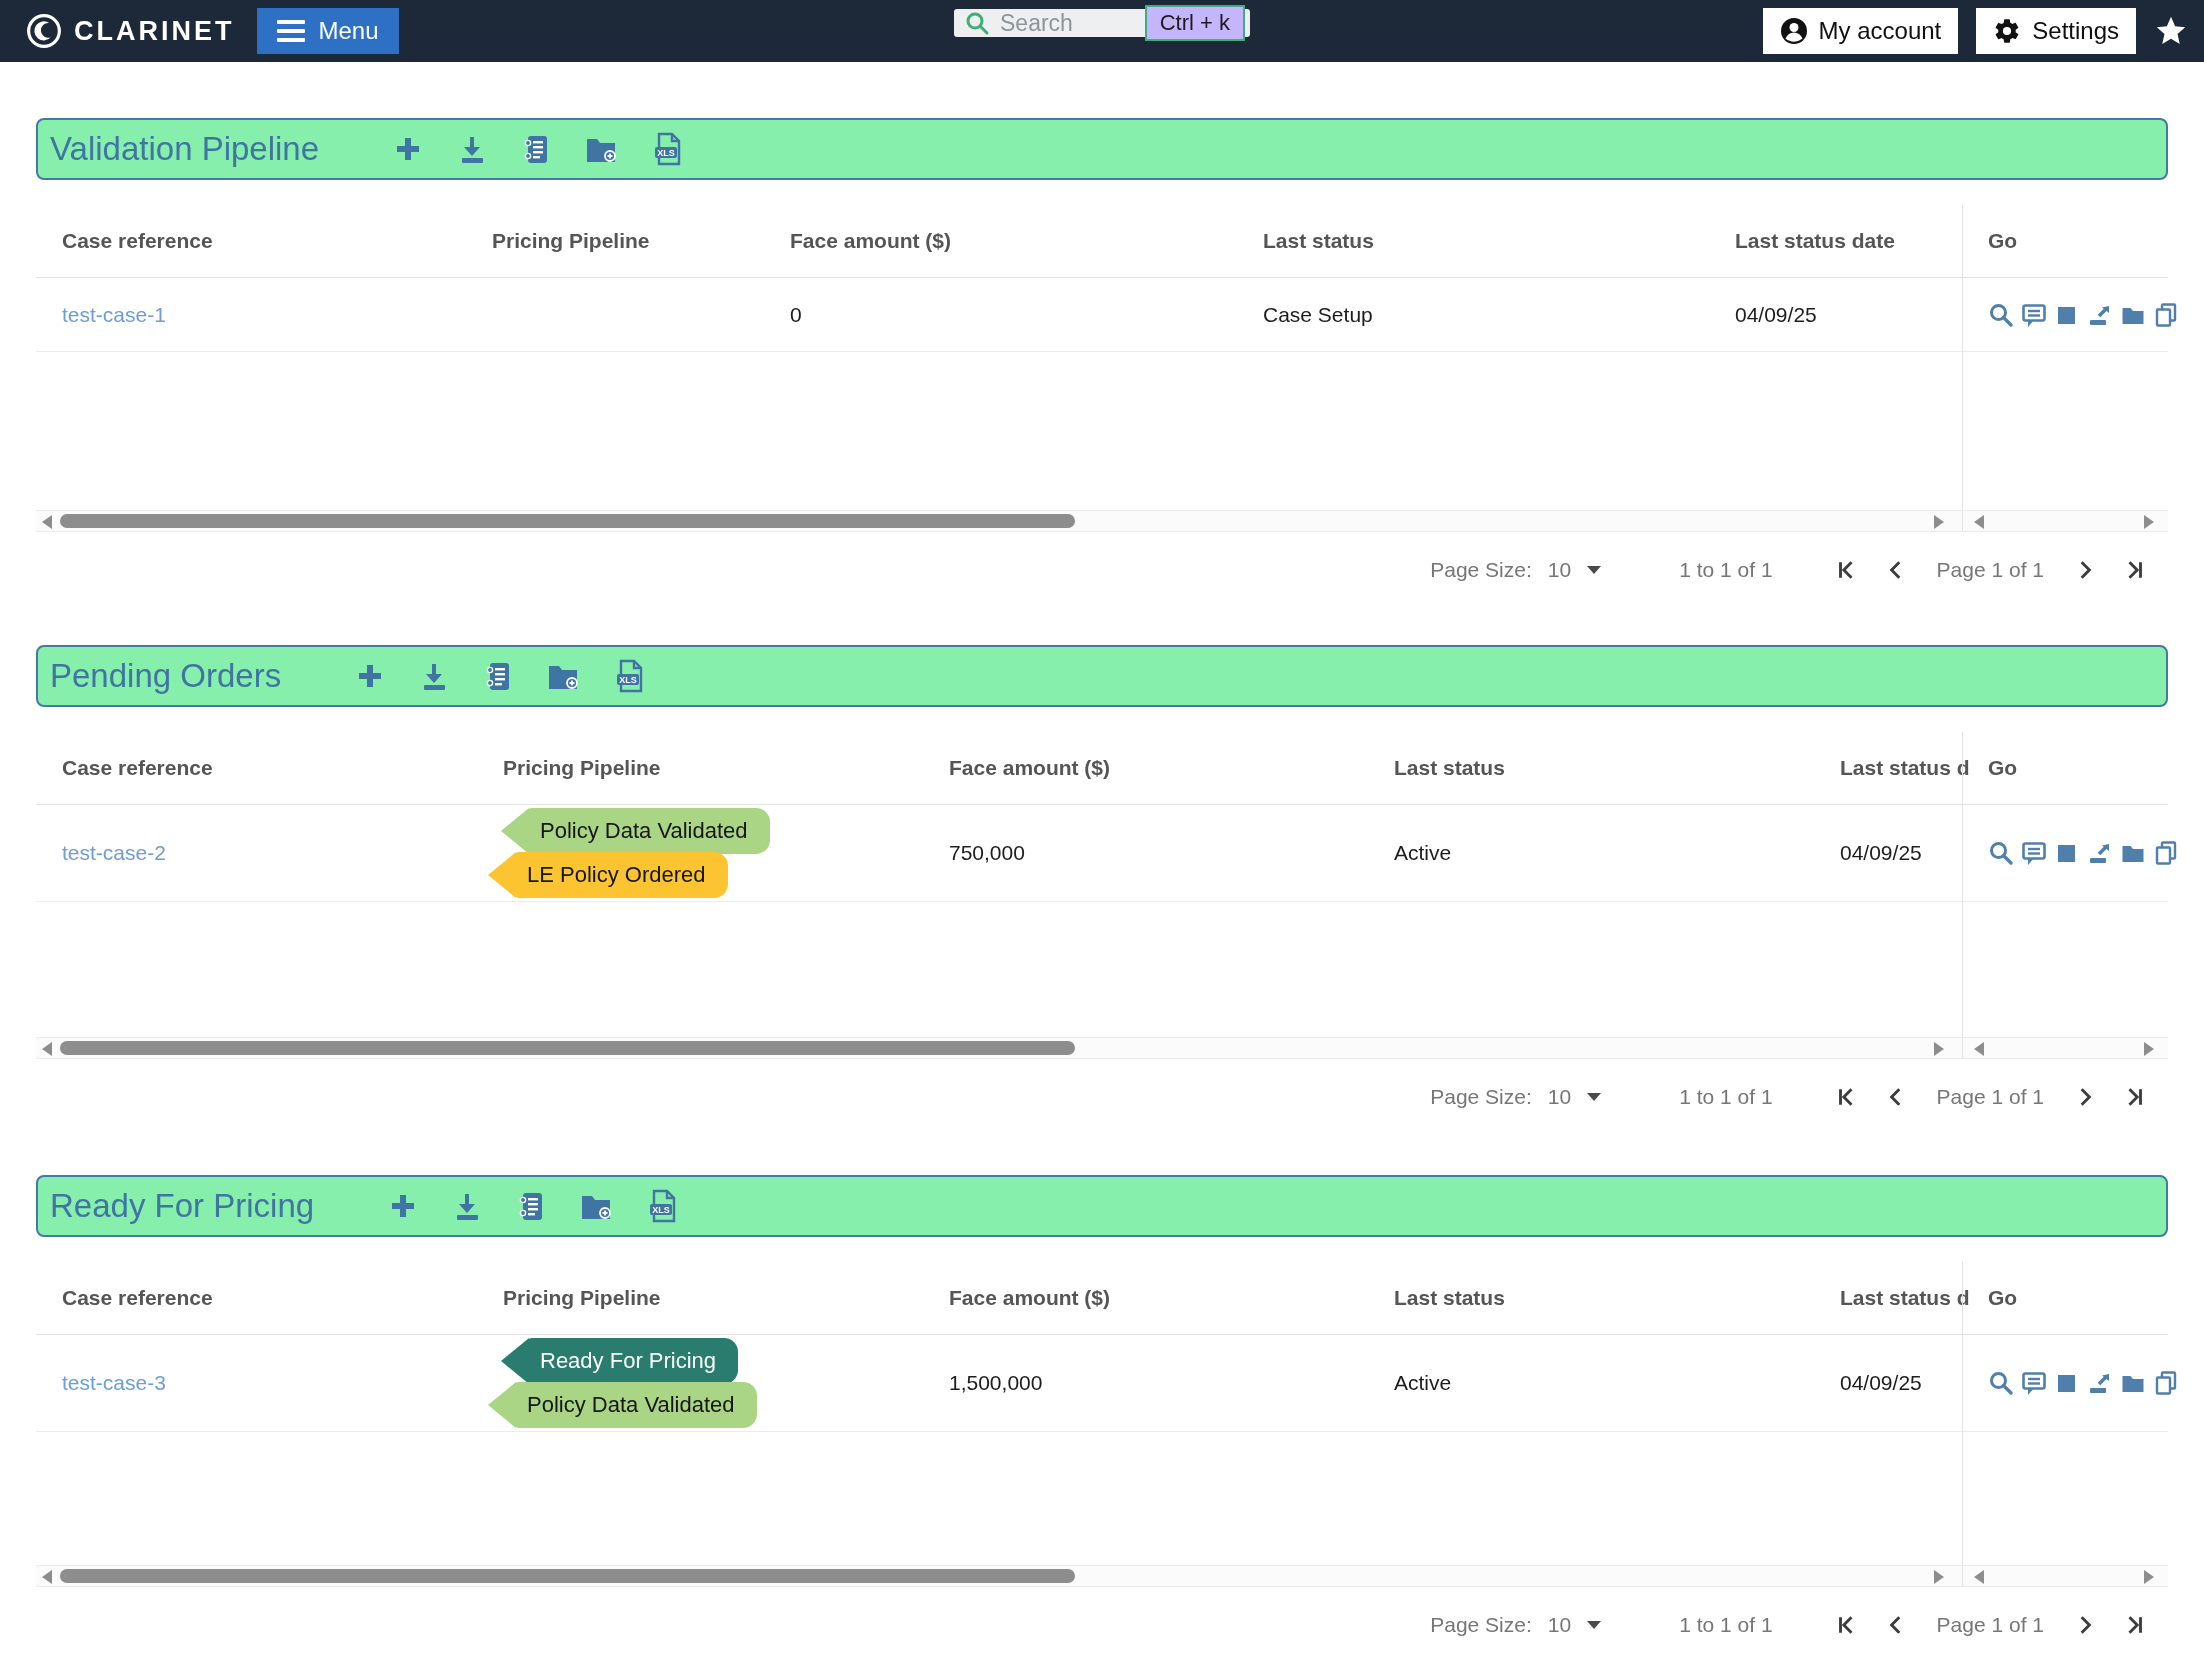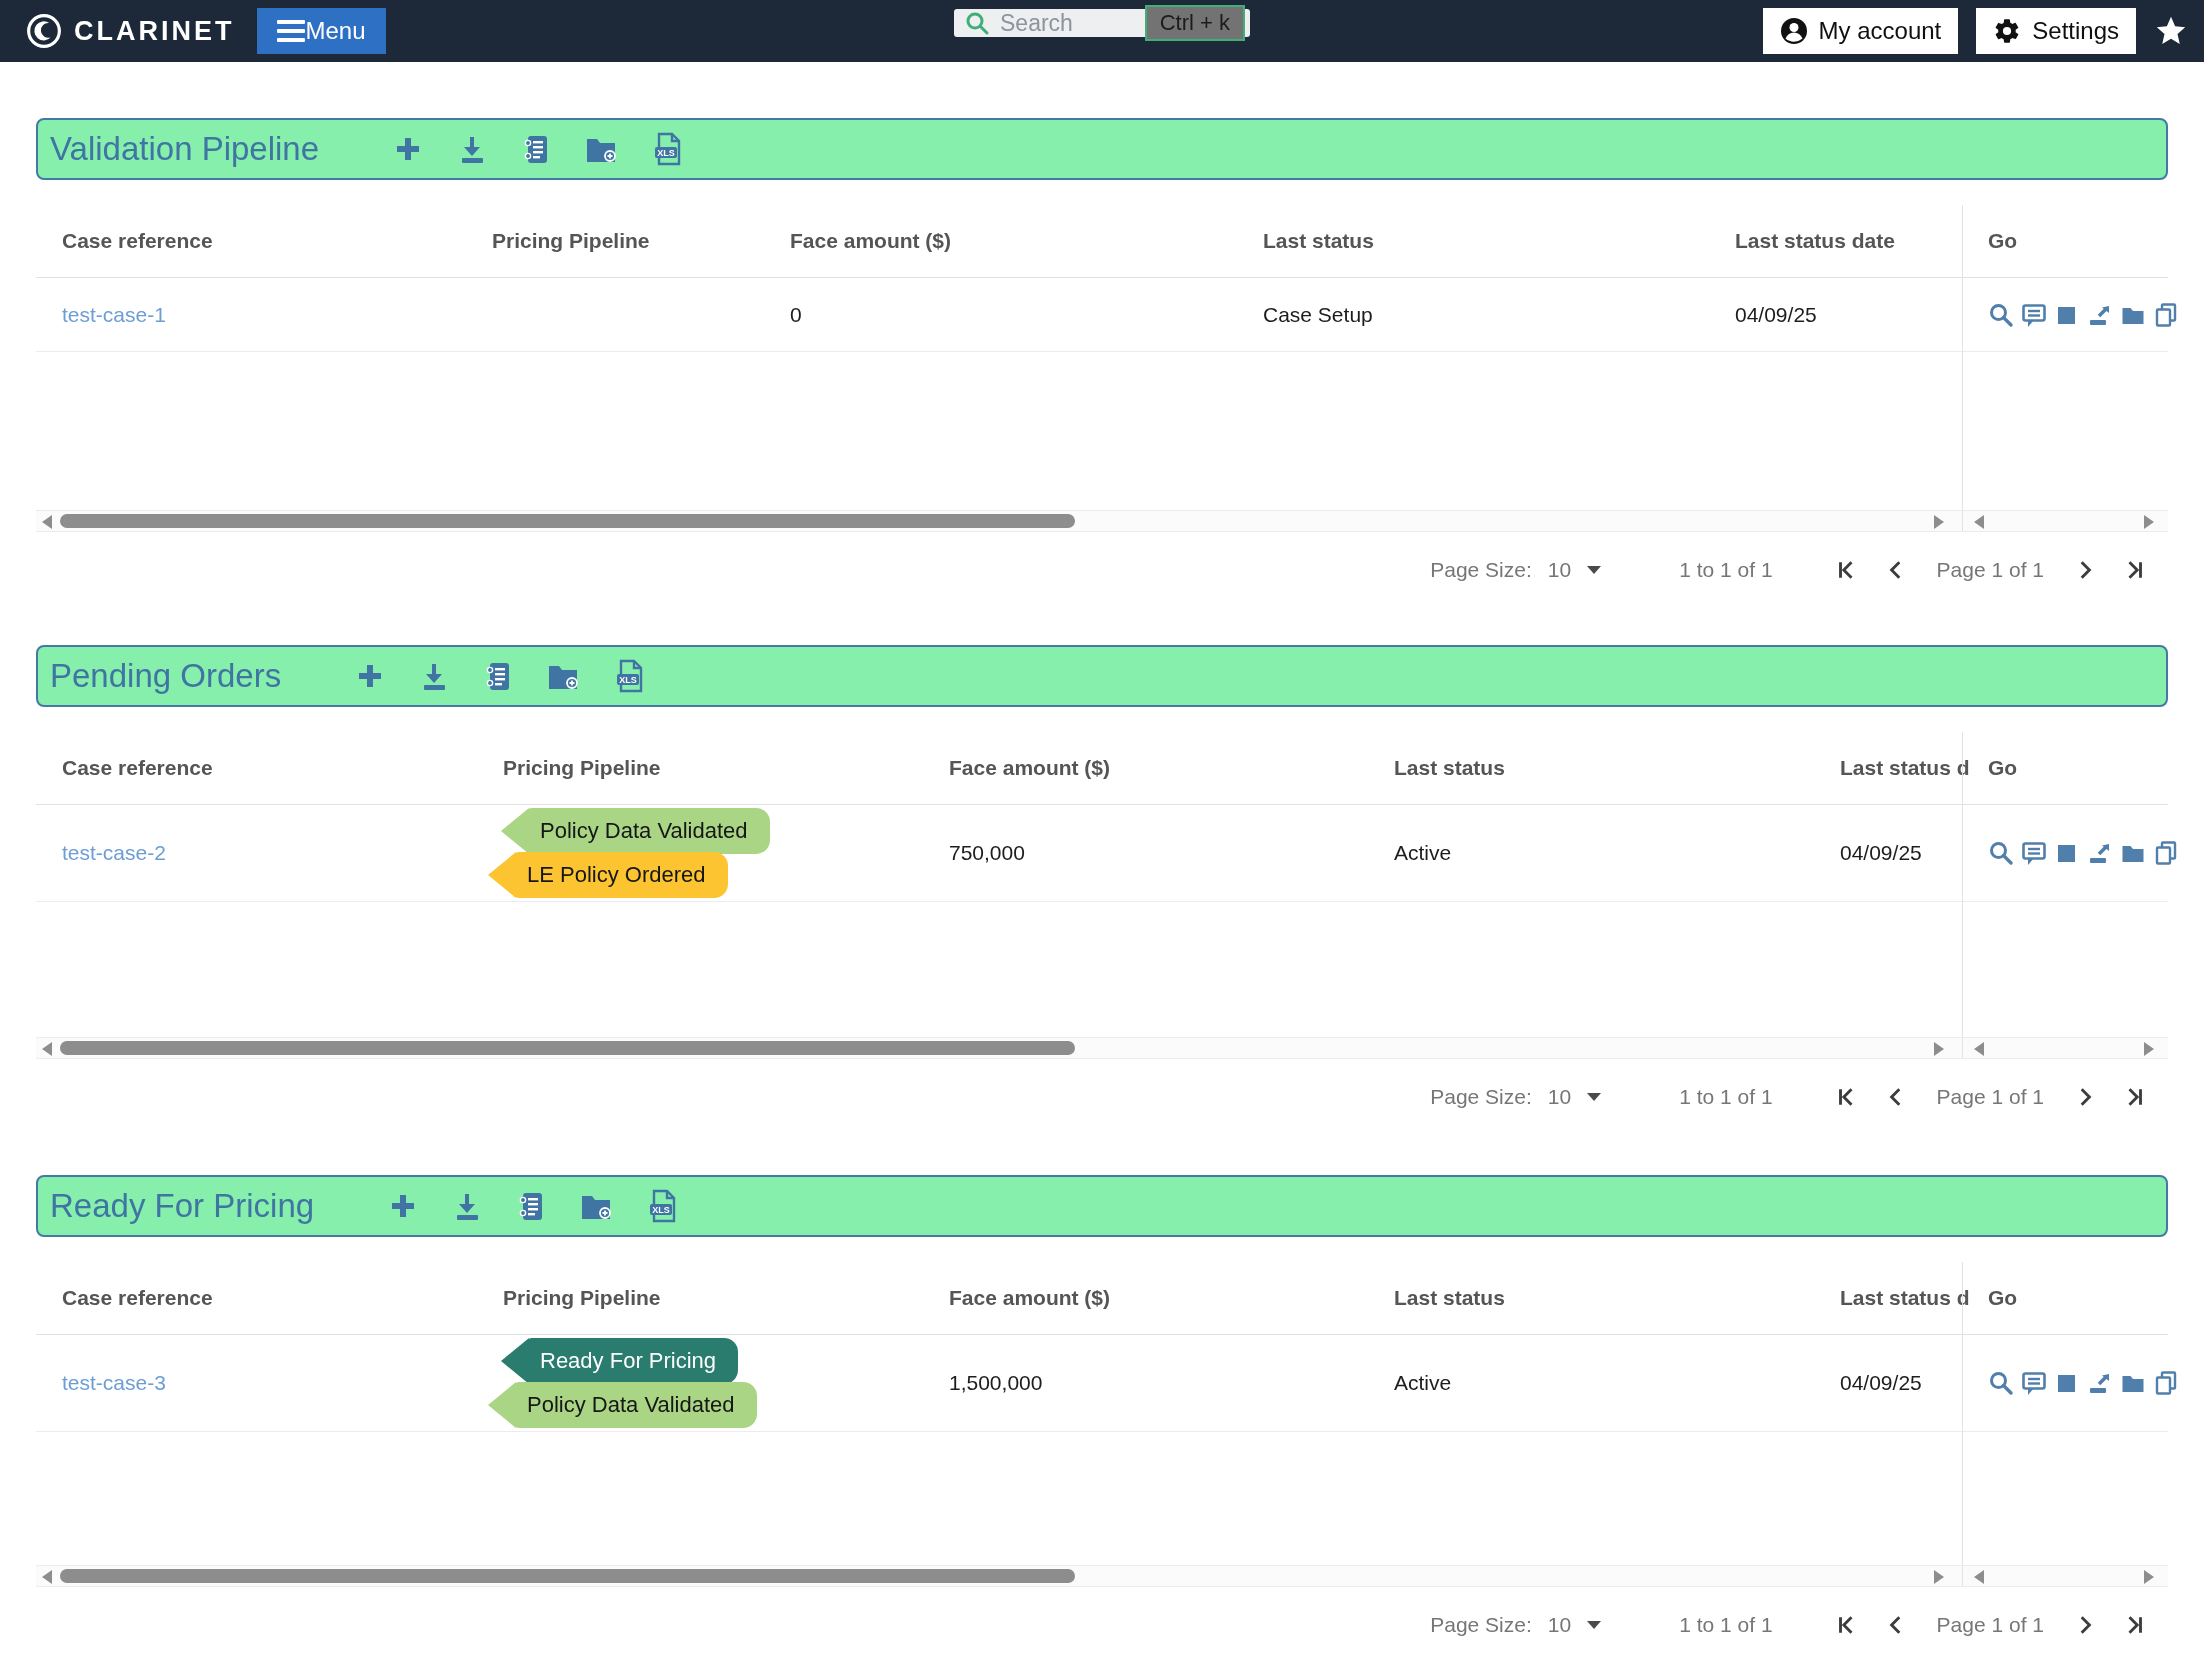--- a/index.html
+++ b/index.html
@@ -4,28 +4,28 @@
 <style>
   * { margin:0; padding:0; box-sizing:border-box; }
   html,body { width:2204px; background:#ffffff; font-family:"Liberation Sans", sans-serif; }
   body { height:1663px; overflow:hidden; }
 
   
   .navbar { position:relative; height:62px; background:#1d2938; display:flex; align-items:center; }
   .logo-mark { margin-left:26px; display:flex; align-items:center; }
   .brand { color:#fff; font-size:27px; font-weight:bold; letter-spacing:3px; margin-left:12px; }
   .menu-btn { margin-left:22px; height:46px; padding:0 20px; background:#2e70c4; color:#fff;
-              font-size:24px; display:flex; align-items:center; gap:1px; border:none; cursor:pointer; }
+              font-size:24px; display:flex; align-items:center; gap:14px; border:none; cursor:pointer; }
   .hamburger { display:flex; flex-direction:column; gap:5px; }
   .hamburger span { display:block; width:28px; height:4px; background:#fff; border-radius:1px; }
 
   .searchbar { position:absolute; left:50%; transform:translateX(-50%); top:9px; width:296px; height:28px;
                background:#edeff1; border-radius:3px; display:flex; align-items:center; padding:0 5px 0 10px; }
   .search-placeholder { color:#8d949c; font-size:23px; margin-left:10px; flex:1; }
-  .kbd-chip { border:2px solid #3fae78; background:#737373; color:#1c1c1c; font-size:22px;
+  .kbd-chip { border:2px solid #3fae78; background:#c4b5fd; color:#1c1c1c; font-size:22px;
               padding:3px 13px; white-space:nowrap; }
 
   .nav-right { margin-left:auto; display:flex; align-items:center; gap:18px; margin-right:16px; }
   .nav-btn { height:46px; background:#fff; color:#101010; font-size:24px; display:flex; align-items:center;
              gap:11px; padding:0 17px; border:none; cursor:pointer; }
 
   
   section { display:block; }
   .sec-header { margin:16px 36px; height:62px; background:#86efac; border:2px solid #4478a6; border-radius:8px;
                 display:flex; align-items:center; padding-left:12px; }

